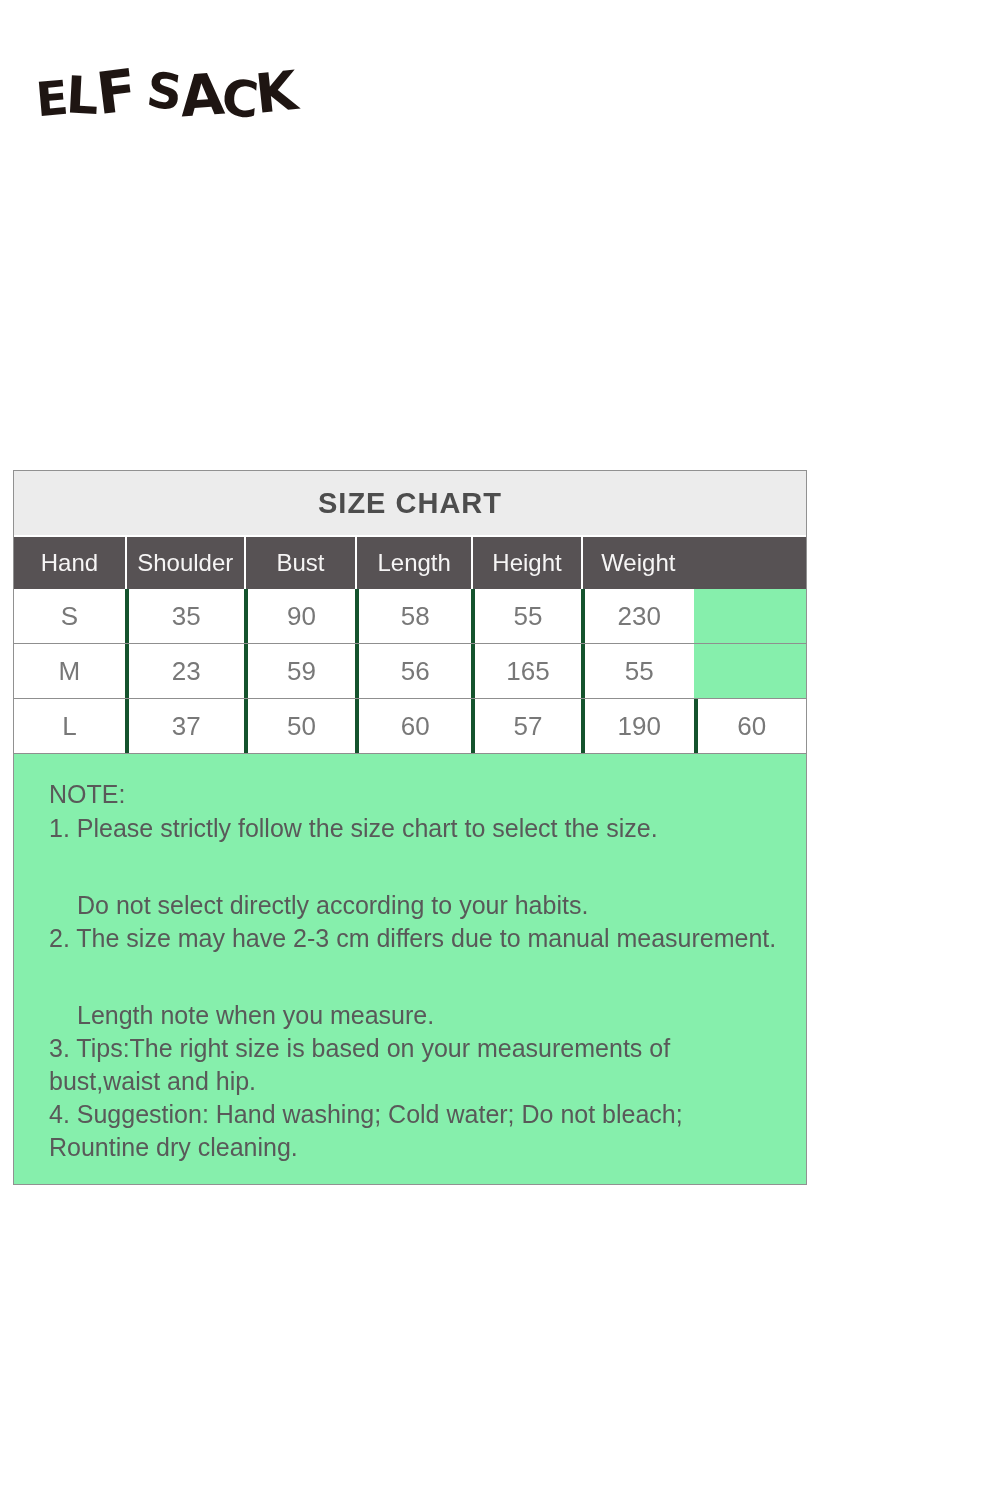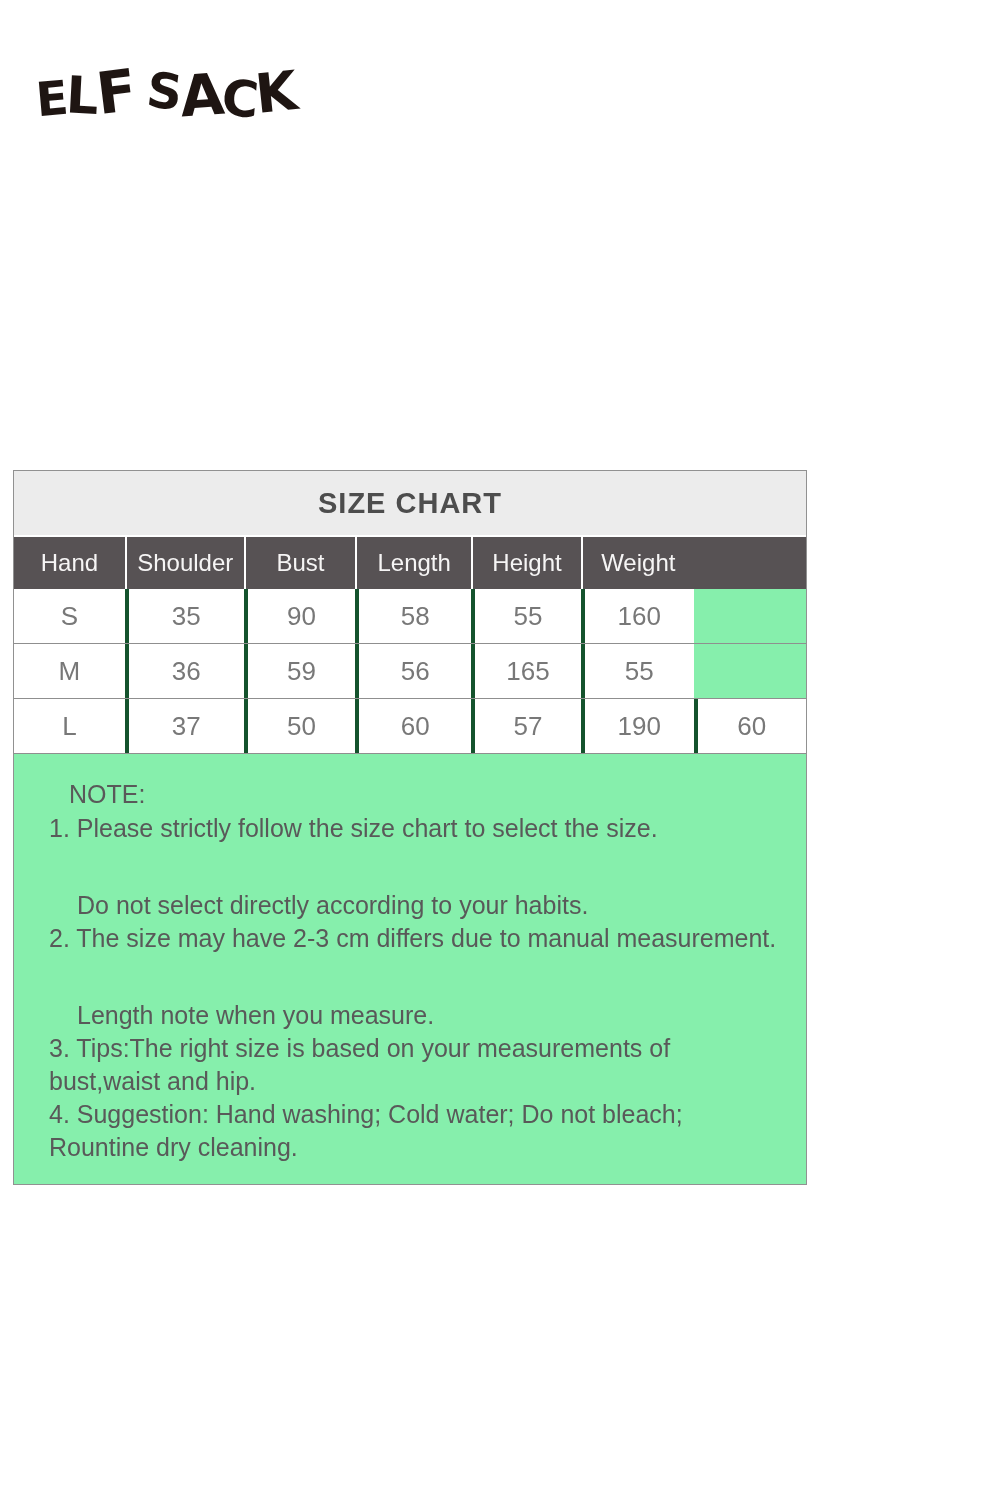--- a/index.html
+++ b/index.html
@@ -57,21 +57,21 @@
     color:#787878; font-size:26px; border-left:4px solid #14532d;
     background:#ffffff;
   }
   .grid-row > div:first-child { border-left:none; }
 
   
   .notes {
     min-height:286px; padding:24px 20px 20px 35px;
     color:#595959; font-size:25px; line-height:33px;
   }
-  .note-heading { margin-bottom:1px;margin-left:20px; }
+  .note-heading { margin-bottom:1px; }
   .note-line { }
   .note-line.indent { padding-left:28px;margin-top:44px; }
 </style>
 </head>
 <body>
 
 <div class="page">
 
   <div class="logo">
     <span><span class="lg lg0">E</span><span class="lg lg1">L</span><span class="lg lg2">F</span><span class="lg lg3"> </span><span class="lg lg4">S</span><span class="lg lg5">A</span><span class="lg lg6">C</span><span class="lg lg7">K</span></span>
@@ -89,26 +89,26 @@
       <div>Height</div>
       <div>Weight</div>
     </div>
 
     <div class="grid-row">
       <div>S</div>
       <div>35</div>
       <div>90</div>
       <div>58</div>
       <div>55</div>
-      <div>160</div>
+      <div>230</div>
     </div>
 
     <div class="grid-row">
       <div>M</div>
-      <div>36</div>
+      <div>23</div>
       <div>59</div>
       <div>56</div>
       <div>165</div>
       <div>55</div>
     </div>
 
     <div class="grid-row">
       <div>L</div>
       <div>37</div>
       <div>50</div>

